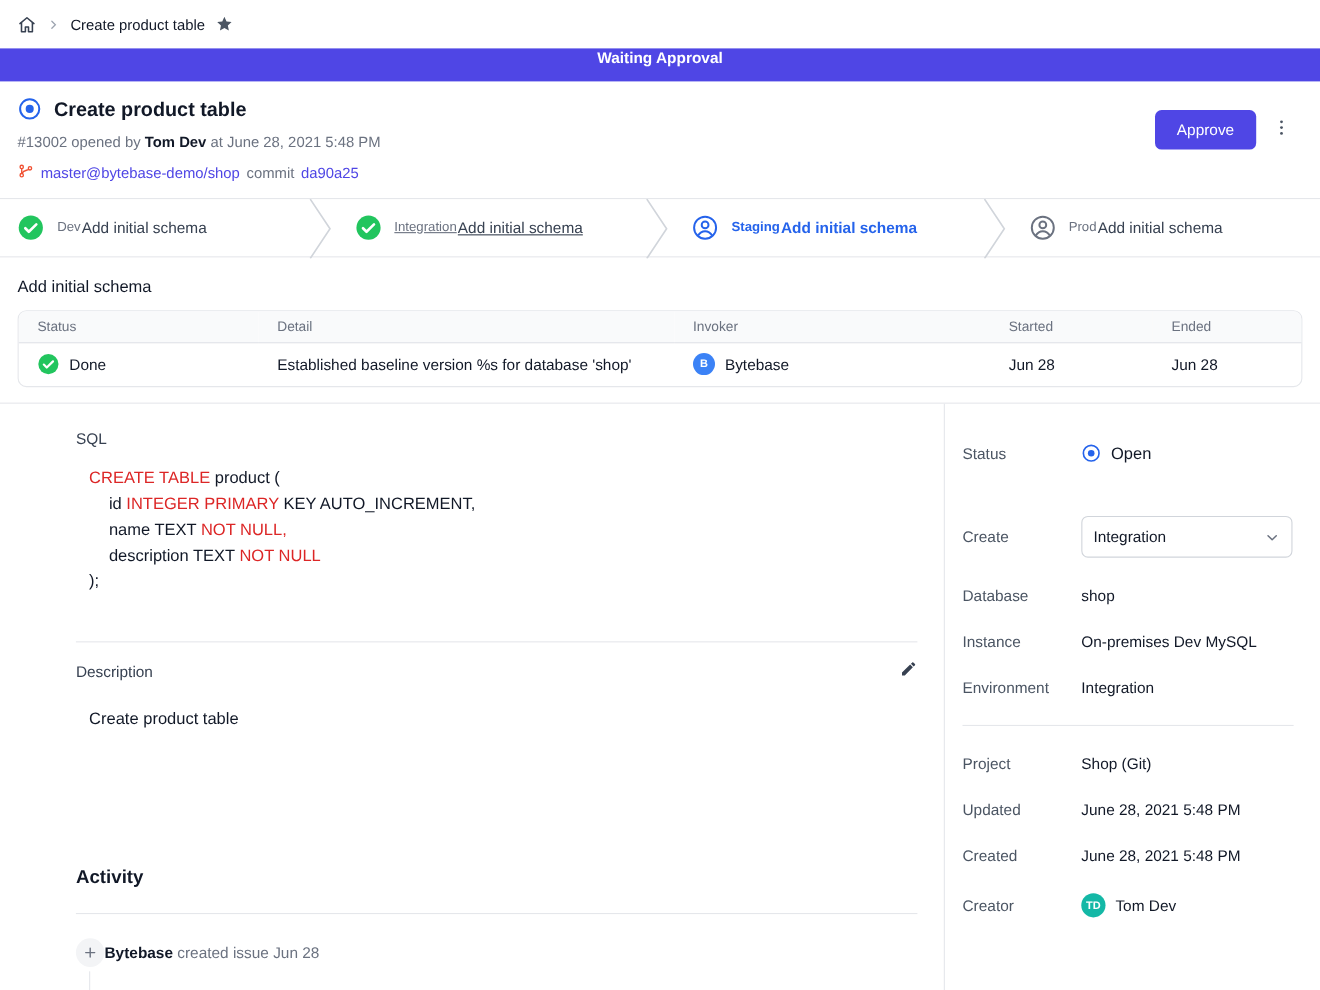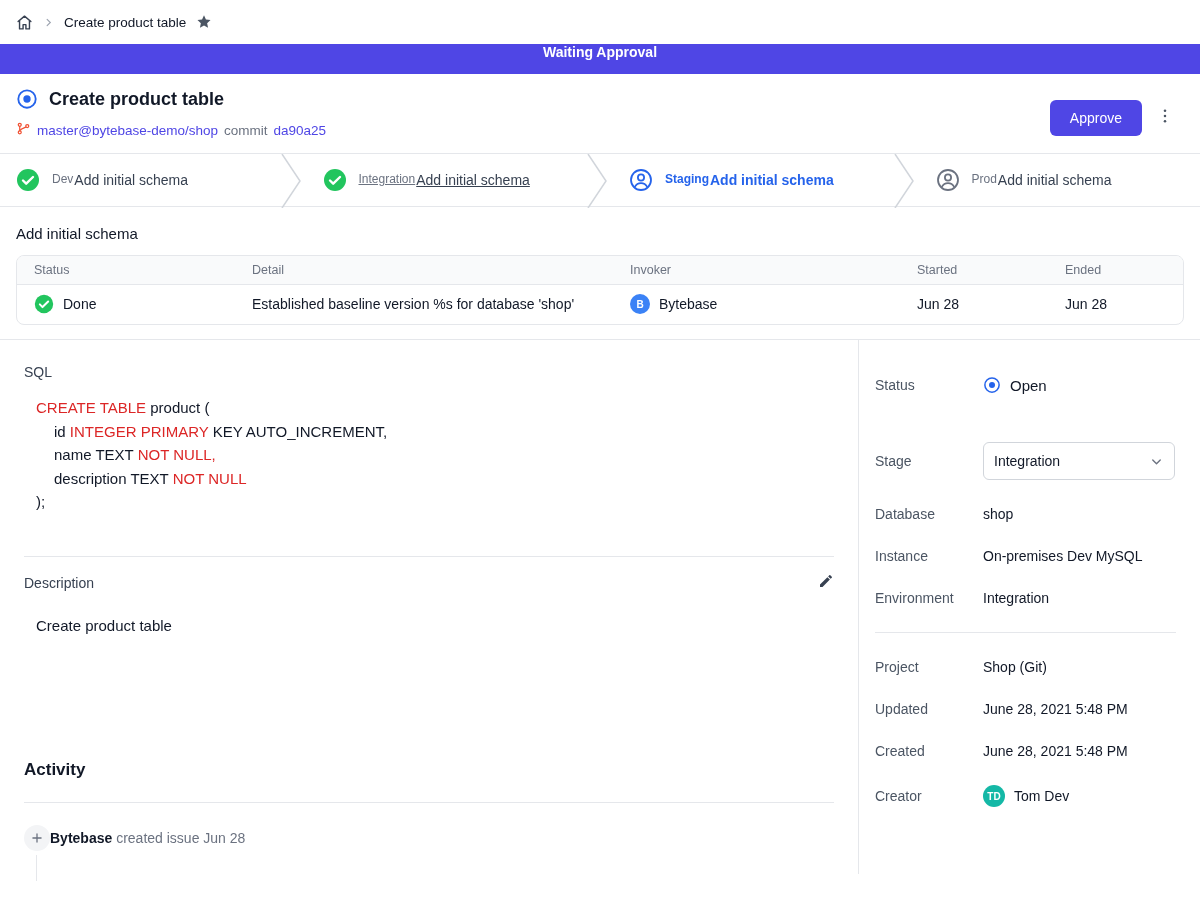--- a/index.html
+++ b/index.html
@@ -59,21 +59,21 @@
   .chk svg { width:20px; height:20px; display:block; }
   .avatar { border-radius:50%; color:#fff; display:inline-flex; align-items:center; justify-content:center;
     font-weight:700; flex:none; }
   .avatar.sm { width:20px; height:20px; font-size:10px; }
   .avatar.md { width:22px; height:22px; font-size:10px; }
   .avatar.blue { background:#3b82f6; }
   .avatar.orange { background:#f97316; }
   .avatar.teal { background:#14b8a6; }
 
   
-  .main { display:flex; border-top:1px solid #e5e7eb; height:535px; }
+  .main { display:flex; border-top:1px solid #e5e7eb; height:535px;padding-left:45px; }
   .left-col { flex:1; padding:24px; min-width:0; }
   .right-col { width:342px; flex:none; border-left:1px solid #e5e7eb; padding:24px 24px 0 16px; }
 
   
   .sec-label { font-size:14px; font-weight:500; color:#374151; }
   .sql-code { margin:16px 0 0 12px; font-size:15px; line-height:23.5px; color:#111827; }
   .sql-line.ind1 { padding-left:18px; }
   .kw { color:#dc2626; }
   .h-div { border-bottom:1px solid #e5e7eb; margin-top:42px; }
   .desc-row { margin-top:16px; display:flex; align-items:center; justify-content:space-between;gap:23px; }
@@ -136,20 +136,21 @@
   <div>
     <div class="title-row">
       <span class="open-icon">
         <svg viewBox="0 0 24 24">
             <circle cx="12" cy="12" r="9.5" fill="none" stroke="#2563eb" stroke-width="2"></circle>
             <circle cx="12" cy="12" r="4" fill="#2563eb"></circle>
           </svg>
       </span>
       <h1>Create product table</h1>
     </div>
+    <div class="meta-row"><span>#13002 opened by </span><span class="author">Tom Dev</span><span> at June 28, 2021 5:48 PM</span></div>
     <div class="commit-row">
       <span>
         <svg width="15" height="15" viewBox="0 0 24 24" fill="none" stroke="#f05133" stroke-width="2" stroke-linecap="round">
             <circle cx="6" cy="6" r="2.4"></circle>
             <circle cx="6" cy="18" r="2.4"></circle>
             <circle cx="18" cy="8" r="2.4"></circle>
             <path d="M6 8.6v6.8"></path>
             <path d="M15.8 9.8C13 11.2 8.8 11.4 6.8 14.6"></path>
           </svg>
       </span>
@@ -327,21 +328,21 @@
               <circle cx="12" cy="12" r="9.5" fill="none" stroke="#2563eb" stroke-width="2"></circle>
               <circle cx="12" cy="12" r="4" fill="#2563eb"></circle>
             </svg>
           </span>
         <span>Open</span>
       </span>
     </div>
 
 
     <div class="side-row row-stage">
-      <span class="side-label">Stage</span>
+      <span class="side-label">Create</span>
       <span class="select-box">
         <span>Integration</span>
         <span class="tail">
             <svg width="15" height="15" viewBox="0 0 20 20" fill="none" stroke="#6b7280" stroke-width="1.8" stroke-linecap="round" stroke-linejoin="round">
               <path d="M5 8l5 5 5-5"></path>
             </svg>
           </span>
       </span>
     </div>
 

